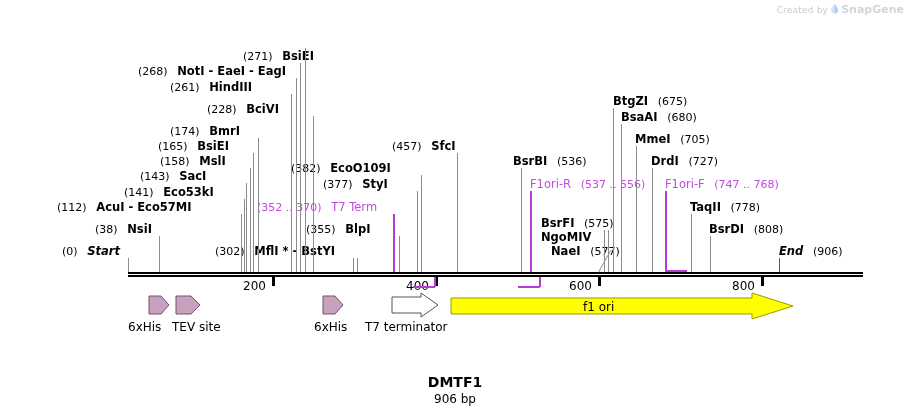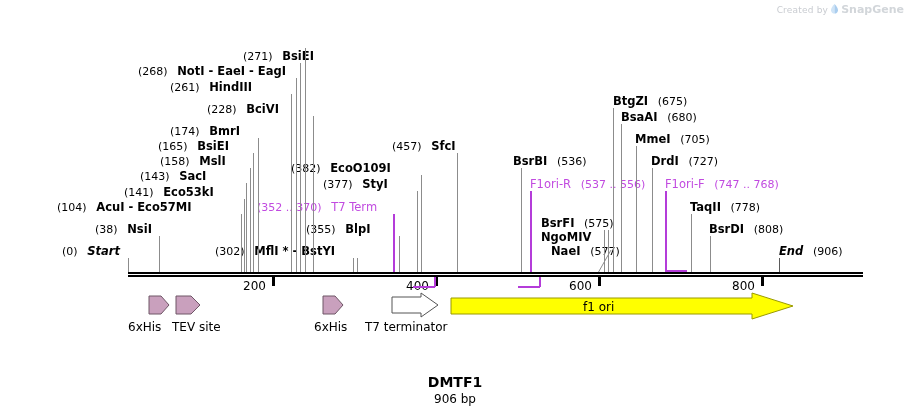--- a/index.html
+++ b/index.html
@@ -133,21 +133,21 @@
     <span class="pos">(143)</span>
     <span class="enz" style="margin-left: 6px;">SacI</span>
   </div>
 
   <div class="ann" style="left:124px;top:186px;">
     <span class="pos">(141)</span>
     <span class="enz" style="margin-left: 6px;">Eco53kI</span>
   </div>
 
   <div class="ann" style="left:57px;top:201px;">
-    <span class="pos">(104)</span>
+    <span class="pos">(112)</span>
     <span class="enz" style="margin-left: 6px;">AcuI  -  Eco57MI</span>
   </div>
 
   <div class="ann" style="left:95px;top:223px;">
     <span class="pos">(38)</span>
     <span class="enz" style="margin-left: 6px;">NsiI</span>
   </div>
 
   <div class="ann" style="left:62px;top:245px;">
     <span class="pos">(0)</span>

